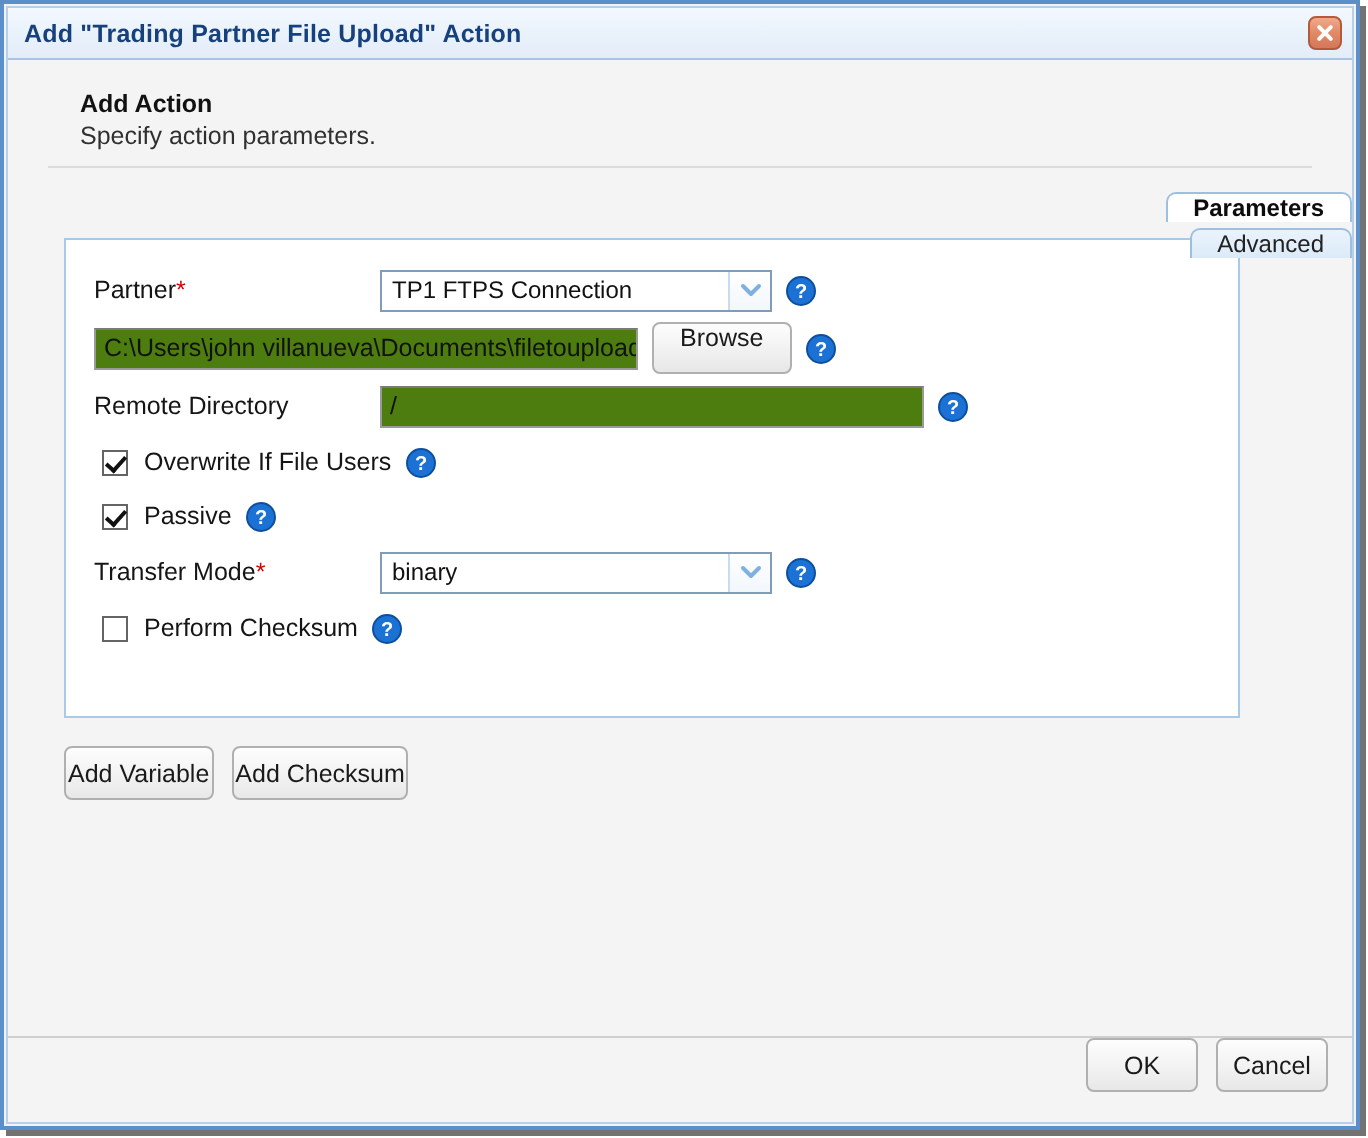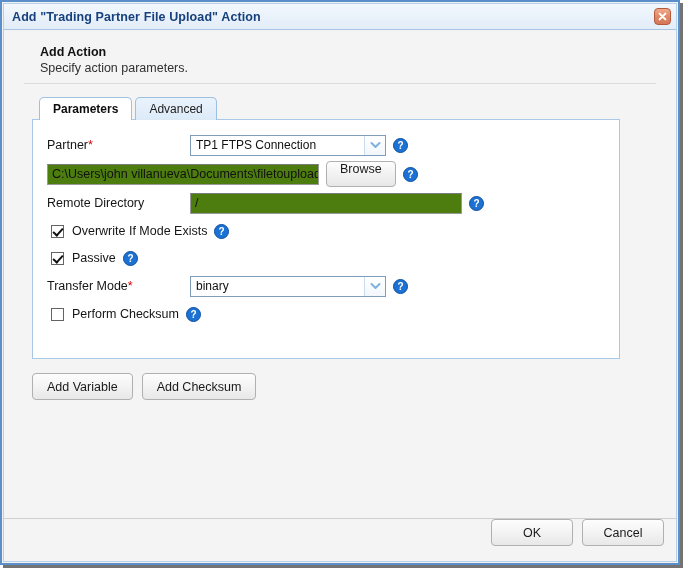--- a/index.html
+++ b/index.html
@@ -95,26 +95,27 @@
   }
   .header-rule {
     margin: 6px 20px 0 20px;
     height: 1px;
     background: #dcdcdc;
   }
 
   
   .tabstrip {
     position: relative;
-    margin: 12px 0 0 35px;
+    margin: 12px 0 0 20px;
     height: 24px;
     display: flex;
     align-items: flex-end;
     gap: 3px;
     z-index: 3;
+    flex-direction: column;
   }
   .tab {
     height: 23px;
     padding: 0 13px;
     display: flex;
     align-items: center;
     font-size: 12px;
     border: 1px solid #9dbfe0;
     border-bottom: none;
     border-radius: 5px 5px 0 0;
@@ -274,21 +275,21 @@
   }
 
   
   .lower-btns {
     margin: 14px 0 0 28px;
     display: flex;
     gap: 9px;
   }
   .btn {
     height: 25px;
-    padding: 0 14px;
+    padding: 0 1px;
     font-size: 12.5px;
     color: #1a1a1a;
     background: linear-gradient(to bottom, #fdfdfd 0%, #f3f3f3 50%, #e8e8e8 100%);
     border: 1px solid #b0b0b0;
     border-radius: 4px;
     cursor: pointer;
     display: flex;
     align-items: center;
     justify-content: center;
     font-family: "Liberation Sans", sans-serif;
@@ -388,21 +389,21 @@
             <div class="help-icon">
               <svg width="15" height="15" viewBox="0 0 15 15">
                 <circle cx="7.5" cy="7.5" r="7" fill="#1c72d4" stroke="#0d4f9e" stroke-width="1"></circle>
                 <text x="7.5" y="11.2" font-family="Liberation Sans, sans-serif" font-size="10" font-weight="bold" fill="#ffffff" text-anchor="middle">?</text>
               </svg>
             </div>
           </div>
 
           <div class="cb-row">
             <div class="checkbox checked"></div>
-            <div class="cb-label">Overwrite If Mode Exists</div>
+            <div class="cb-label">Overwrite If File Users</div>
             <div class="help-icon">
               <svg width="15" height="15" viewBox="0 0 15 15">
                 <circle cx="7.5" cy="7.5" r="7" fill="#1c72d4" stroke="#0d4f9e" stroke-width="1"></circle>
                 <text x="7.5" y="11.2" font-family="Liberation Sans, sans-serif" font-size="10" font-weight="bold" fill="#ffffff" text-anchor="middle">?</text>
               </svg>
             </div>
           </div>
 
           <div class="cb-row">
             <div class="checkbox checked"></div>

